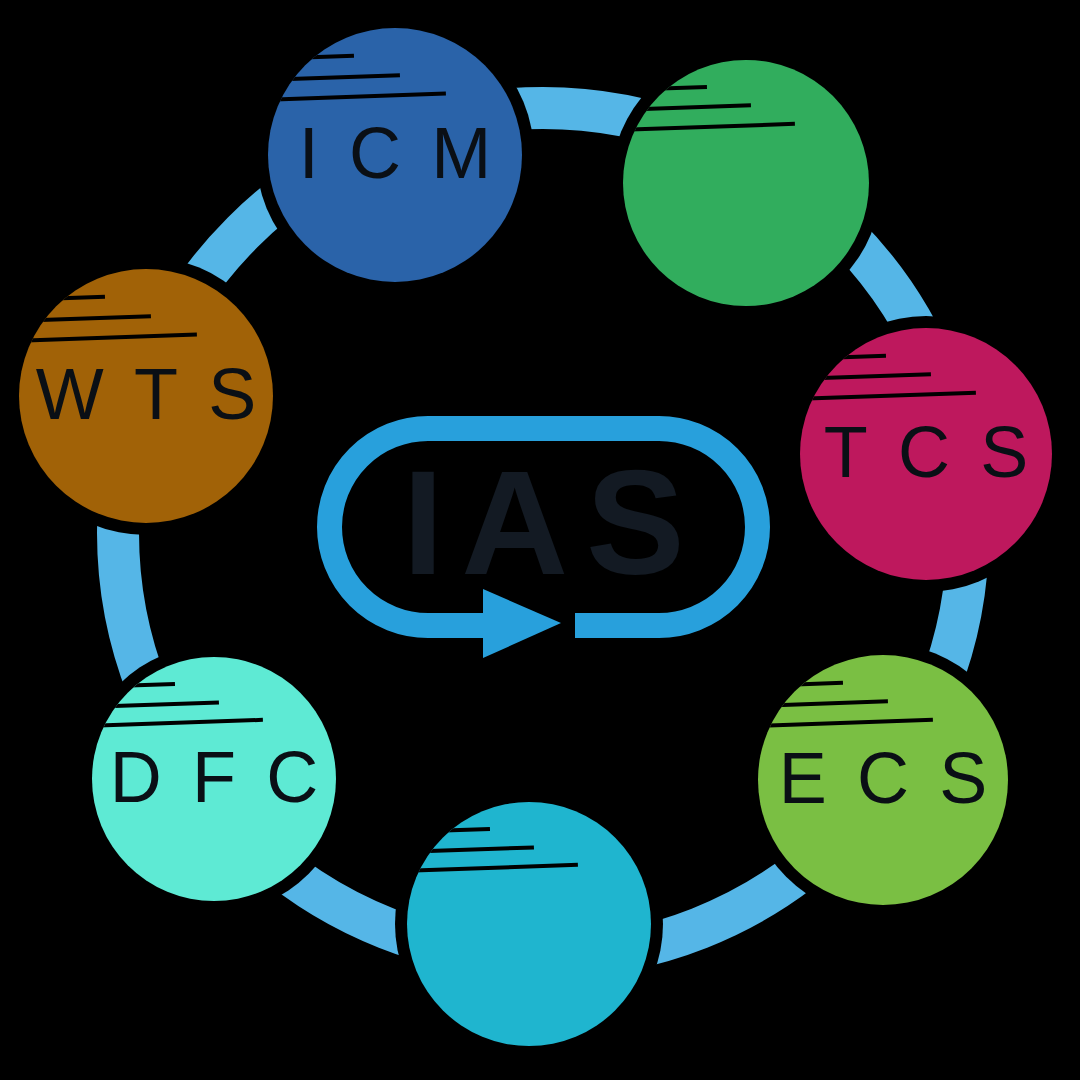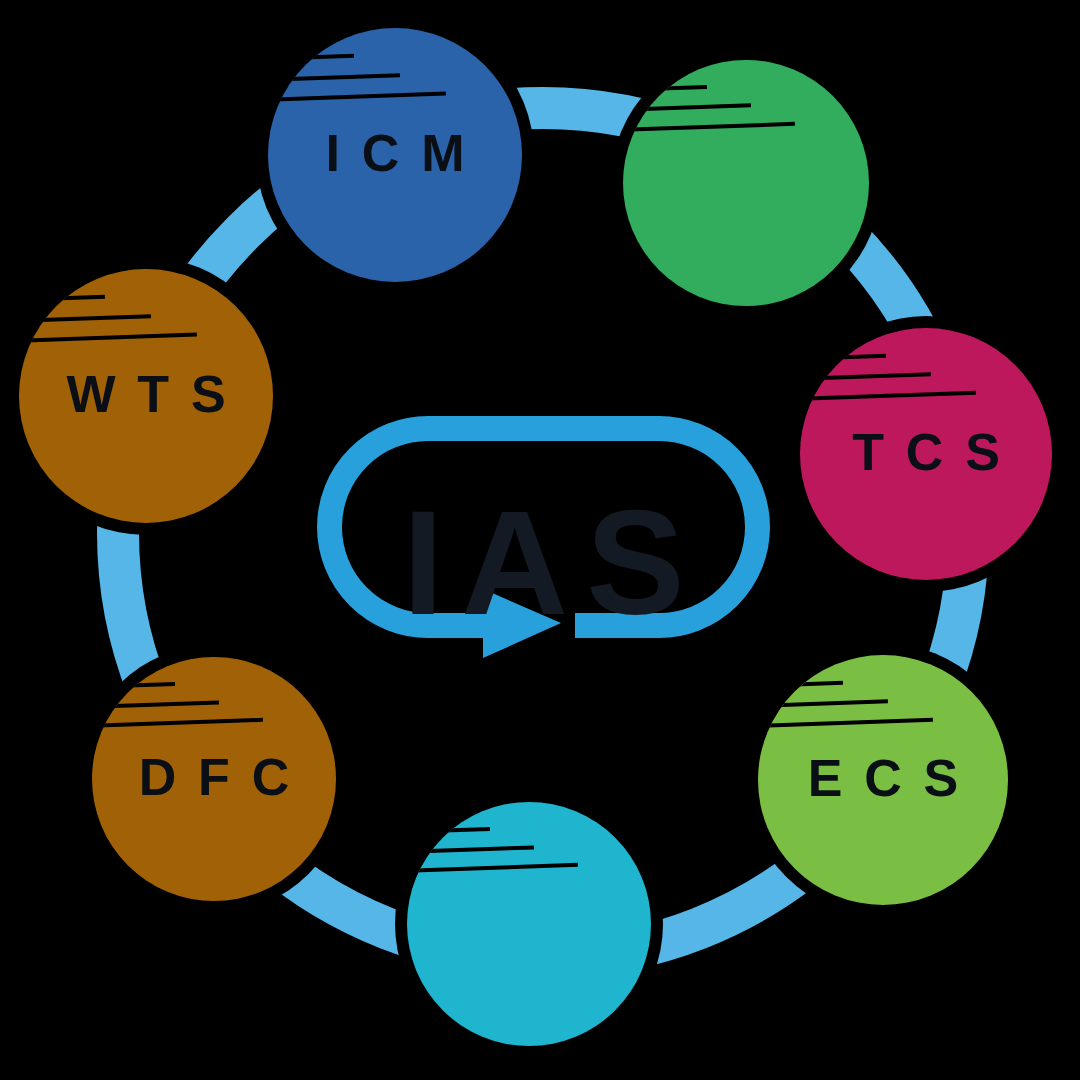--- a/index.html
+++ b/index.html
@@ -38,37 +38,37 @@
     height: 4px;
     background: var(--line, #000);
     transform: rotate(-2deg);
     transform-origin: left center;
   }
   .node .speed-line.l1 { top: 11.5%; left: -2%; width: 36%; }
   .node .speed-line.l2 { top: 19.5%; left: -2%; width: 54%; }
   .node .speed-line.l3 { top: 27.5%; left: -2%; width: 72%; }
   .node-label {
     color: var(--node-text, #0a0f15);
-    font-weight: 700;
-    font-size: 52px;
+    font-weight: 400;
+    font-size: 72px;
     letter-spacing: 0.42em;
     margin-right: -0.42em;
     line-height: 1;
     margin-top: -4px;
     user-select: none;
   }
   
   .center-logo {
     position: absolute;
     left: 317px;
     top: 415px;
     width: 453px;
     height: 222px;
     display: flex;
-    align-items: flex-end;
+    align-items: center;
     justify-content: center;
     z-index: 3;
   }
   .ias-text {
     color: var(--ias-text, #131a23);
     font-weight: 700;
     font-size: 148px;
     letter-spacing: 0.12em;
     margin-right: -0.12em;
     line-height: 1;
@@ -107,21 +107,21 @@
       <div class="speed-line l1"></div>
       <div class="speed-line l2"></div>
       <div class="speed-line l3"></div>
       <span class="node-label">ECS</span>
     </div>
       <div class="node" style="left: 407px; top: 802px; width: 244px; height: 244px; background: rgb(31, 181, 207);">
       <div class="speed-line l1"></div>
       <div class="speed-line l2"></div>
       <div class="speed-line l3"></div>
     </div>
-      <div class="node" style="left: 92px; top: 657px; width: 244px; height: 244px; background: #a16207; align-items: center;">
+      <div class="node" style="left: 92px; top: 657px; width: 244px; height: 244px; background: #5eead4; align-items: center;">
       <div class="speed-line l1"></div>
       <div class="speed-line l2"></div>
       <div class="speed-line l3"></div>
       <span class="node-label">DFC</span>
     </div>
       <div class="node" style="left: 19px; top: 269px; width: 254px; height: 254px; background: #a16207; text-align: center;">
       <div class="speed-line l1"></div>
       <div class="speed-line l2"></div>
       <div class="speed-line l3"></div>
       <span class="node-label">WTS</span>

